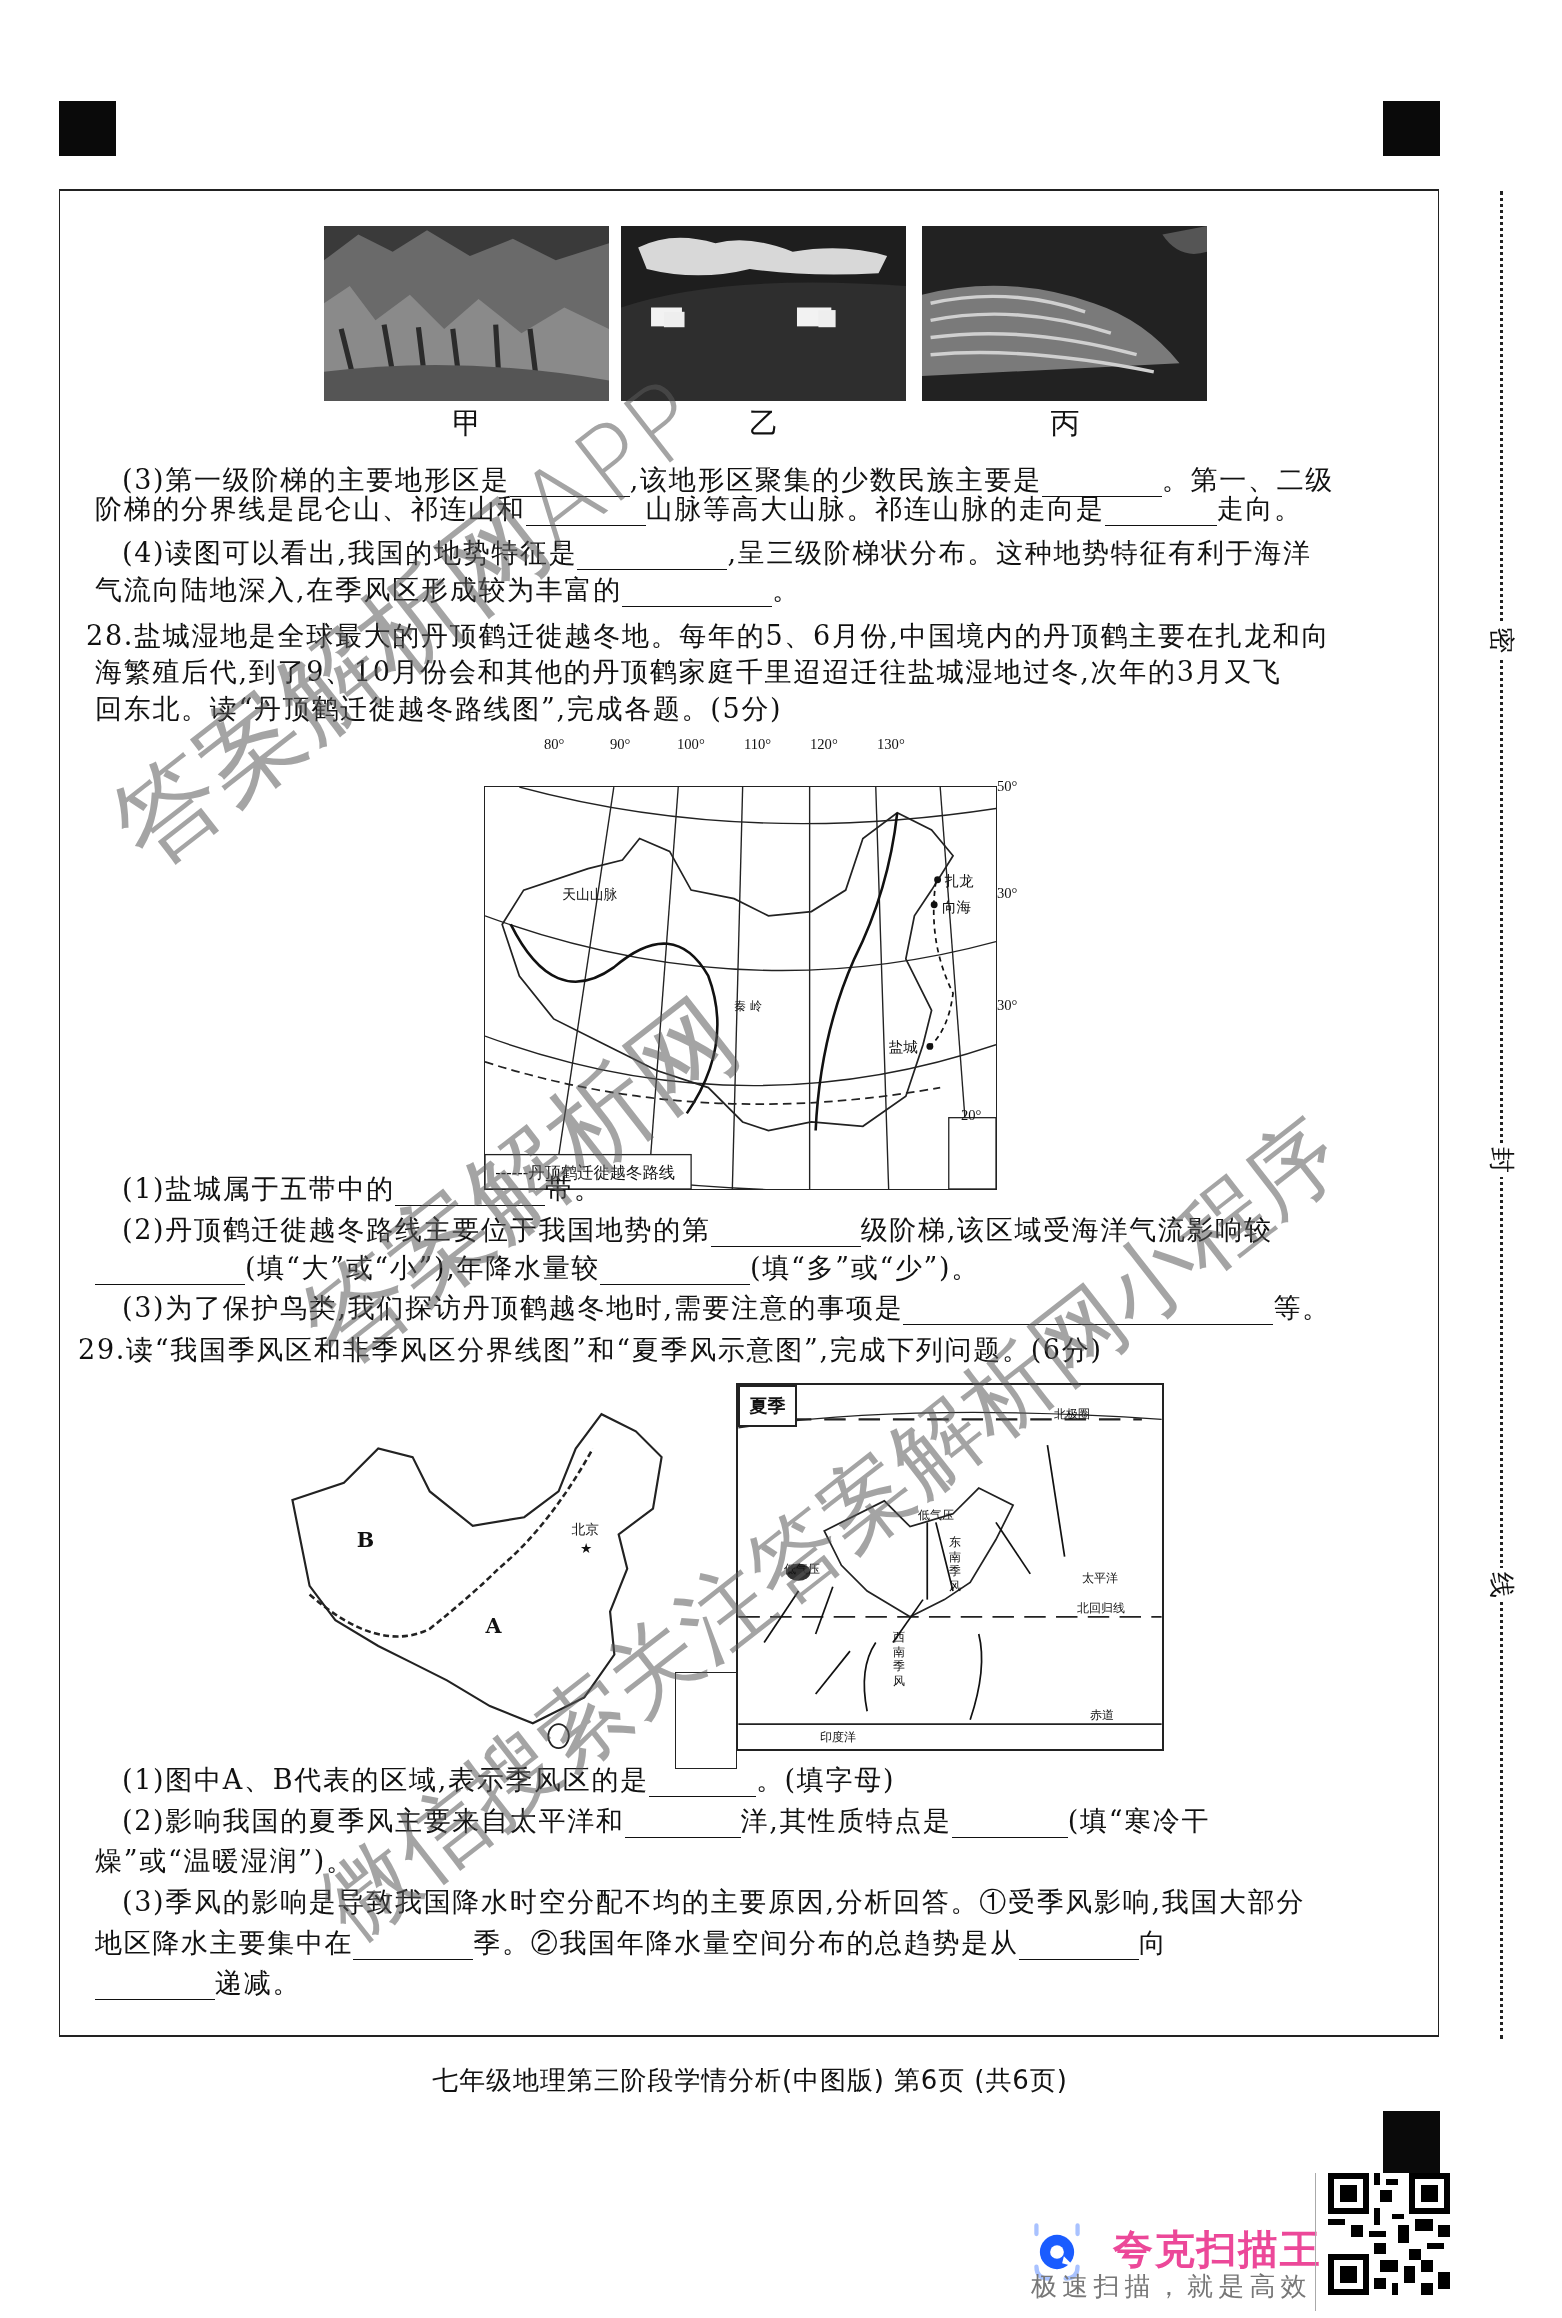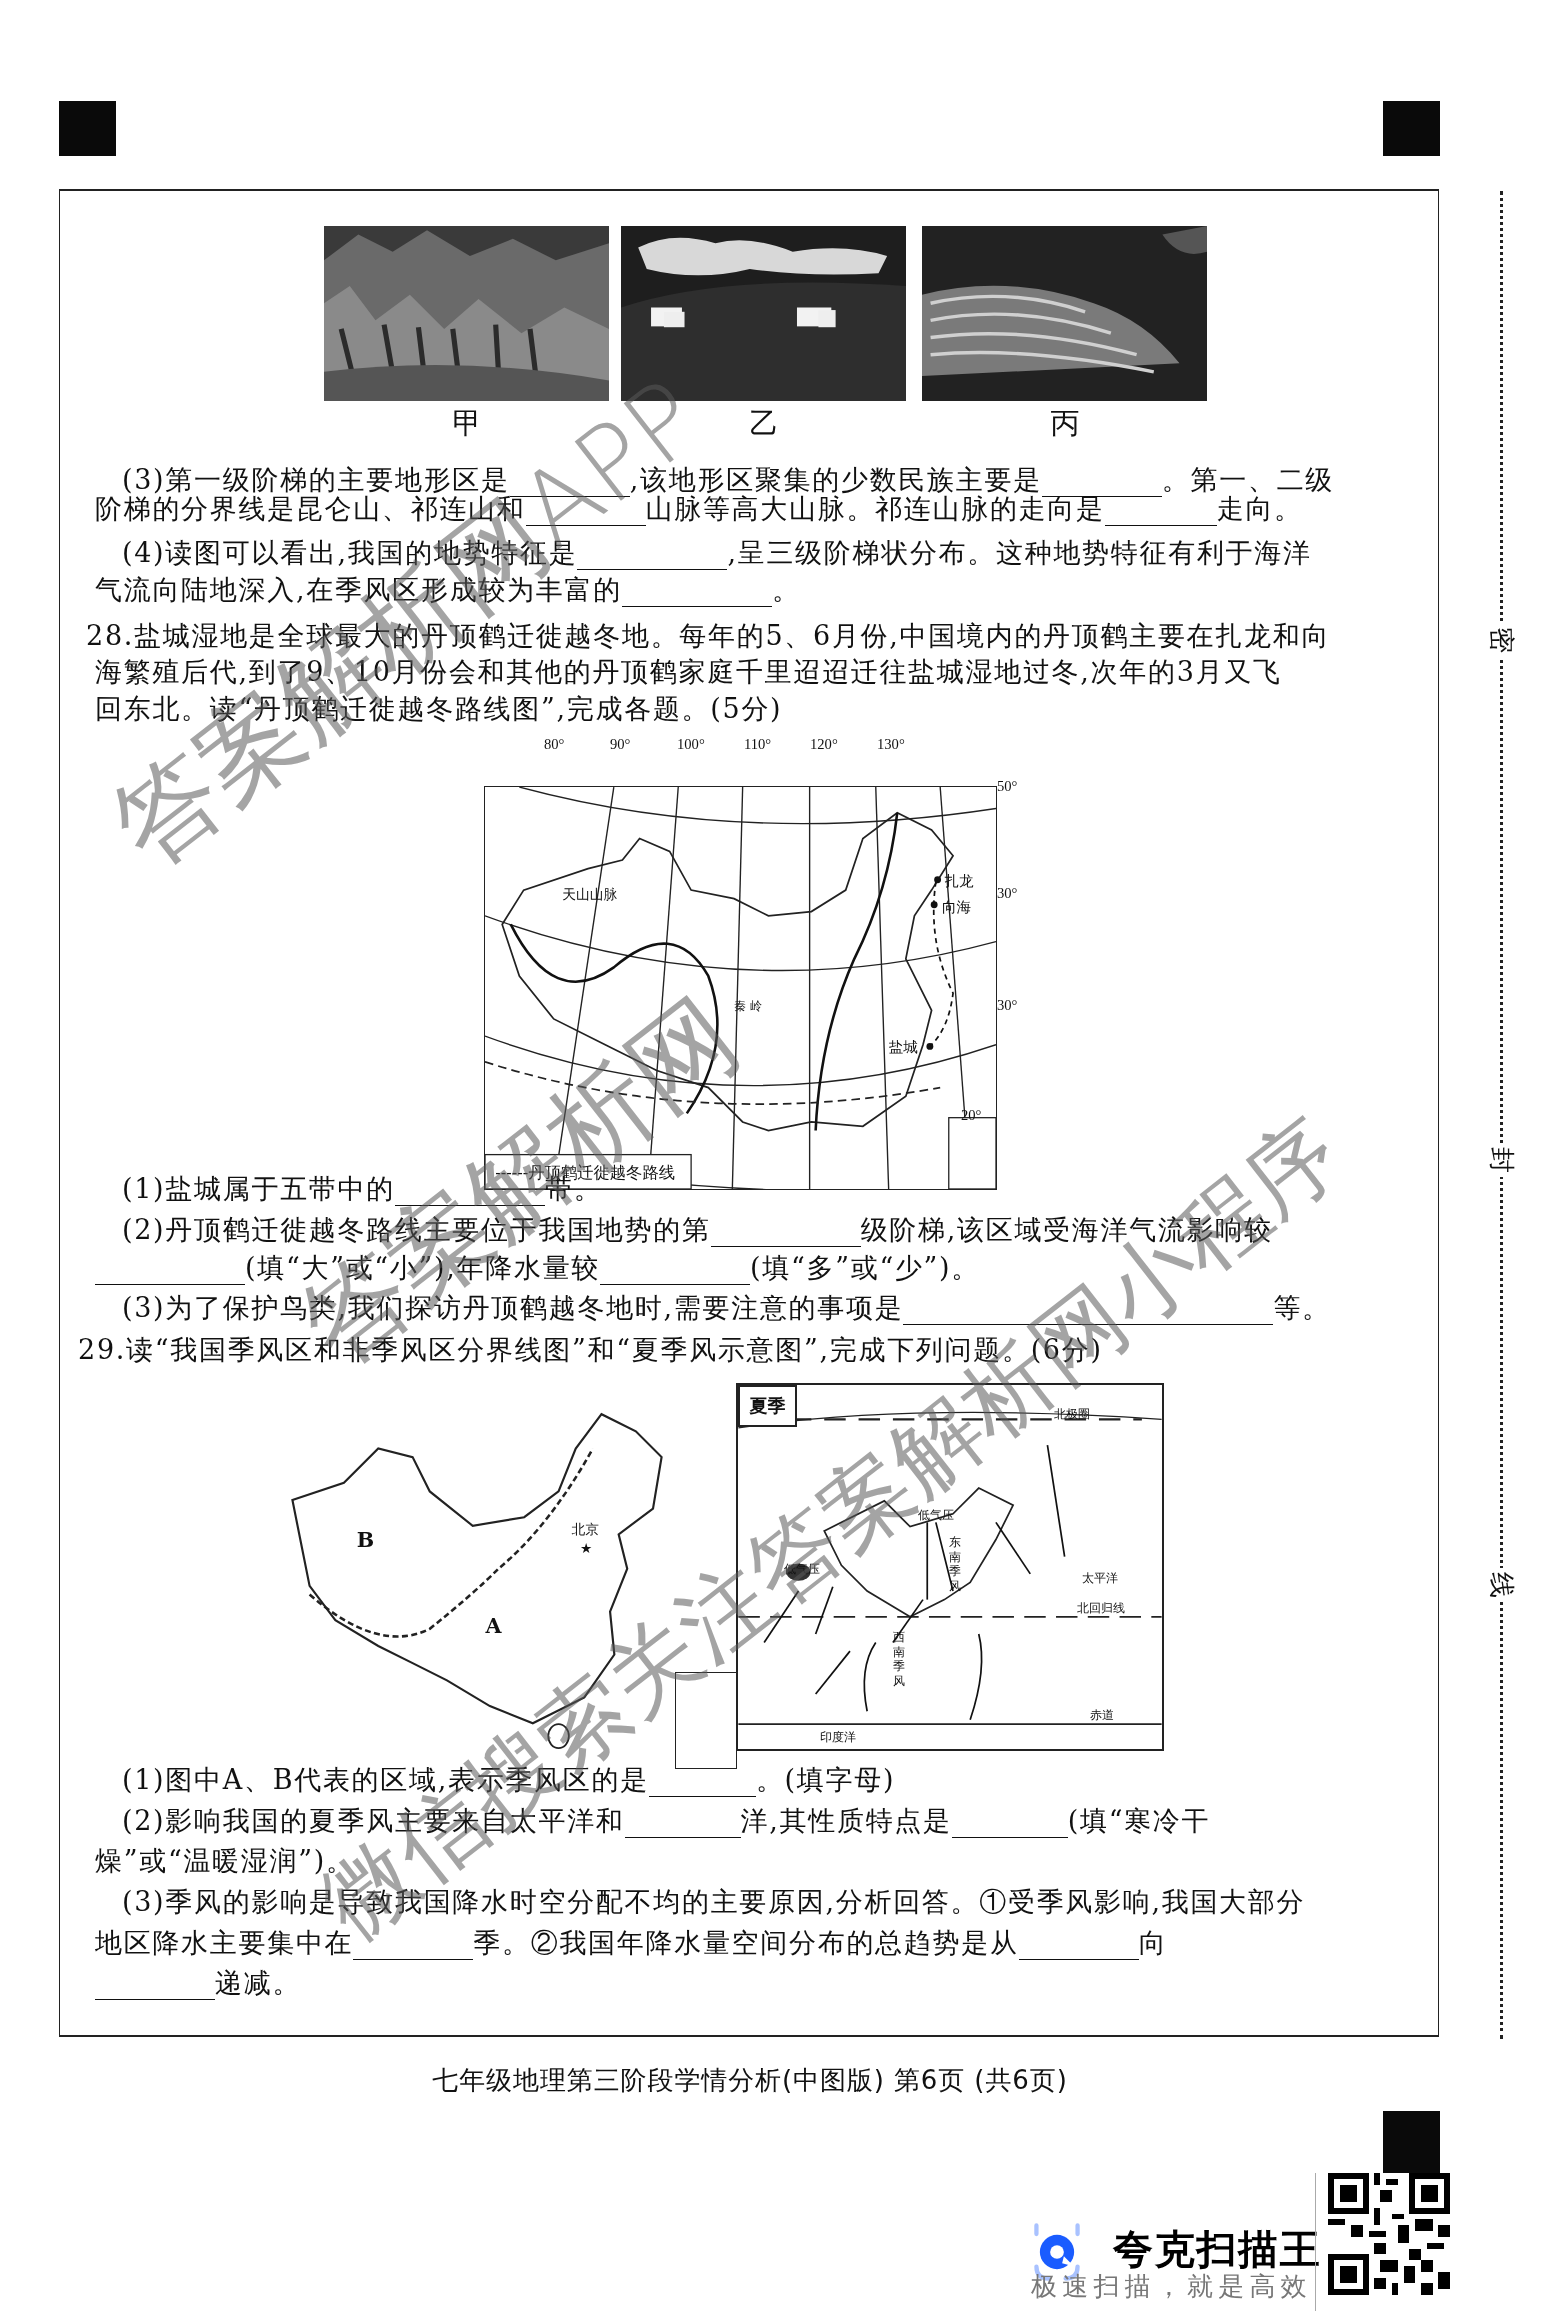--- a/index.html
+++ b/index.html
@@ -19,21 +19,21 @@
   .map-box svg { display: block; }
   .tick { position: absolute; font-size: 14.6px; font-family: Liberation Serif, serif; }
   .margin-line { position: absolute; left: 1500px; top: 191px; width: 0; height: 1848px; border-left: 3.4px dotted #222; }
   .margin-char { position: absolute; left: 1485px; width: 34px; height: 34px; background: #fff; font-size: 26px;
                  text-align: center; line-height: 34px; transform: rotate(90deg); }
   .footer { position: absolute; top: 2063px; left: 0; width: 1500px; text-align: center; font-size: 26px;
             font-family: "DejaVu Sans", sans-serif; letter-spacing: 0.9px; }
   .watermark { position: absolute; color: rgba(90,90,90,0.55); font-family: "DejaVu Sans", sans-serif;
                font-size: 103px; white-space: nowrap; transform-origin: left center; pointer-events: none; font-weight: 300; }
   .logo-title { position: absolute; left: 1113px; top: 2222px; font-size: 40px; font-weight: bold;
-                font-family: "DejaVu Sans", sans-serif; color: #000000; letter-spacing: 1.7px; }
+                font-family: "DejaVu Sans", sans-serif; color: #ec4899; letter-spacing: 1.7px; }
   .logo-sub { position: absolute; left: 1031px; top: 2269px; font-size: 26px; color: #777;
               font-family: "DejaVu Sans", sans-serif; letter-spacing: 5.2px; }
   .qr { position: absolute; left: 1328px; top: 2173px; width: 122px; height: 122px; }
 </style>
 </head>
 <body>
 
 <div class="marker" style="left:59px;top:101px;width:57px;height:55px;"></div>
 <div class="marker" style="left:1383px;top:101px;width:57px;height:55px;"></div>
 <div class="marker" style="left:1383px;top:2111px;width:57px;height:69px;"></div>

